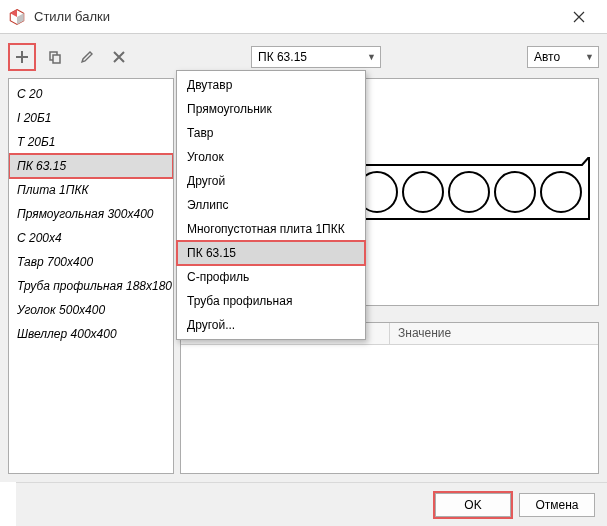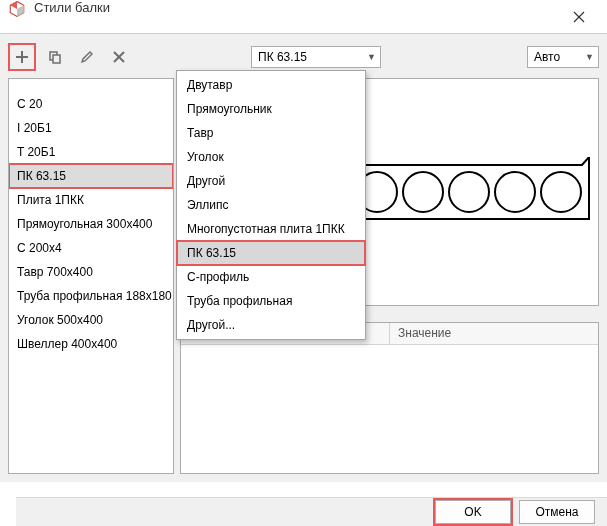--- a/index.html
+++ b/index.html
@@ -11,20 +11,21 @@
     color: #000;
     width: 607px;
     height: 526px;
     overflow: hidden;
   }
 
   
   .titlebar {
     height: 34px;
     display: flex;
+    align-items: center;
     padding: 0 8px;
     border-bottom: 1px solid #d0d0d0;
     background: #fff;
   }
   .titlebar .app-icon { width: 18px; height: 18px; margin-right: 8px; }
   .titlebar .title { font-size: 13px; color: #333; flex: 1; }
   .titlebar .close {
     width: 40px; height: 34px;
     display: flex; align-items: center; justify-content: center;
     font-size: 16px; color: #333; cursor: default;
@@ -85,21 +86,21 @@
     border: 1px solid #acacac;
     overflow: hidden;
   }
   .right-col {
     flex: 1;
     display: flex;
     flex-direction: column;
     gap: 16px;
   }
 
-  .style-list { padding: 13px 0; }
+  .style-list { padding: 3px 0; font-style: italic; }
   .style-item {
     padding: 5px 8px;
     font-size: 12px;
     white-space: nowrap;
     overflow: hidden;
     text-overflow: clip;
   }
   .style-item.selected {
     background: #dcdcdc;
     outline: 2px solid #e45a5a;
@@ -157,21 +158,21 @@
   .dropdown-item.selected {
     background: #d8d8d8;
     outline: 2px solid #e45a5a;
     outline-offset: -1px;
   }
 
   
   .footer {
     position: absolute;
     left: 0; right: 0; bottom: 0;
-    height: 29px;
+    height: 44px;
     background: #f0f0f0;
     display: flex;
     align-items: center;
     justify-content: flex-end;
     gap: 8px;
     padding: 0 12px;
     border-top: 1px solid #d9d9d9;
     margin-left: 16px;
   }
   .dlg-btn {

